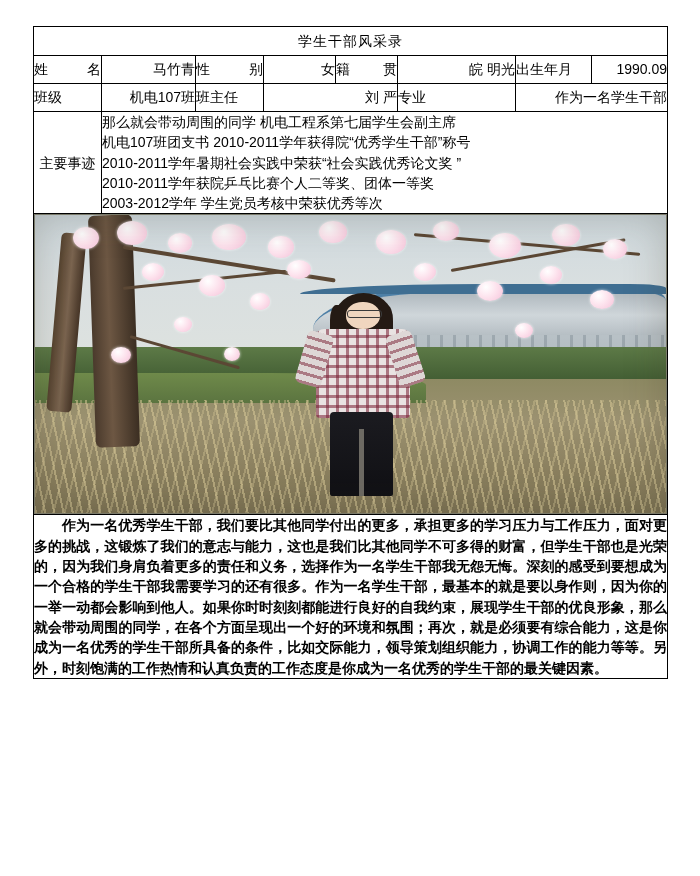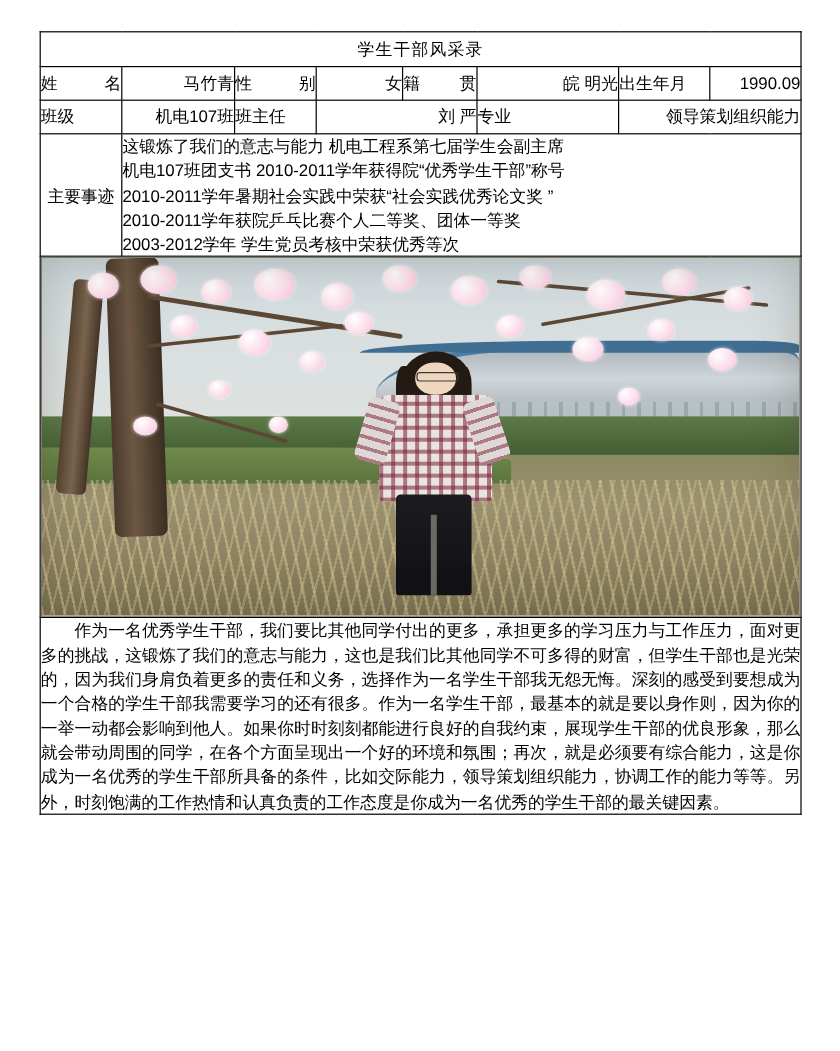--- a/index.html
+++ b/index.html
@@ -92,20 +92,21 @@
     height: 26px;
     font-size: 15px;
   }
   .essay-body {
     padding: 10px 14px 14px 14px;
     font-size: 14px;
     line-height: 1.75;
     text-align: justify;
     text-justify: inter-ideograph;
     text-indent: 2em;
+    font-weight: bold;
   }
 
   
   .sky {
     position: absolute; left: 0; top: 0; width: 100%; height: 58%;
     background: linear-gradient(#cfd9de 0%, #d9dfe0 40%, #dfe3df 100%);
   }
   .building {
     position: absolute; right: 0; top: 24%; width: 56%; height: 22%;
     background: linear-gradient(#aeb7bd 0%, #cfd6da 35%, #9aa4ab 100%);
@@ -236,26 +237,26 @@
         <td class="val">皖 明光</td>
         <td class="lbl">出生年月</td>
         <td class="val">1990.09</td>
       </tr>
       <tr class="row-h">
         <td class="lbl">班级</td>
         <td class="val">机电107班</td>
         <td class="lbl">班主任</td>
         <td class="val" colspan="2">刘 严</td>
         <td class="lbl">专业</td>
-        <td class="val" colspan="2">领导策划组织能力</td>
+        <td class="val" colspan="2">作为一名学生干部</td>
       </tr>
       <tr>
         <td class="deeds-label">主要事迹</td>
         <td class="deeds-body" colspan="7">
-          <div>这锻炼了我们的意志与能力    机电工程系第七届学生会副主席</div>
+          <div>那么就会带动周围的同学    机电工程系第七届学生会副主席</div>
           <div>机电107班团支书      2010-2011学年获得院“优秀学生干部”称号</div>
           <div>2010-2011学年暑期社会实践中荣获“社会实践优秀论文奖 ”</div>
           <div>2010-2011学年获院乒乓比赛个人二等奖、团体一等奖</div>
           <div>2003-2012学年 学生党员考核中荣获优秀等次</div>
         </td>
       </tr>
       <tr>
         <td class="photo-cell" colspan="8">
           <div class="photo-frame">
             <div class="sky"></div>

